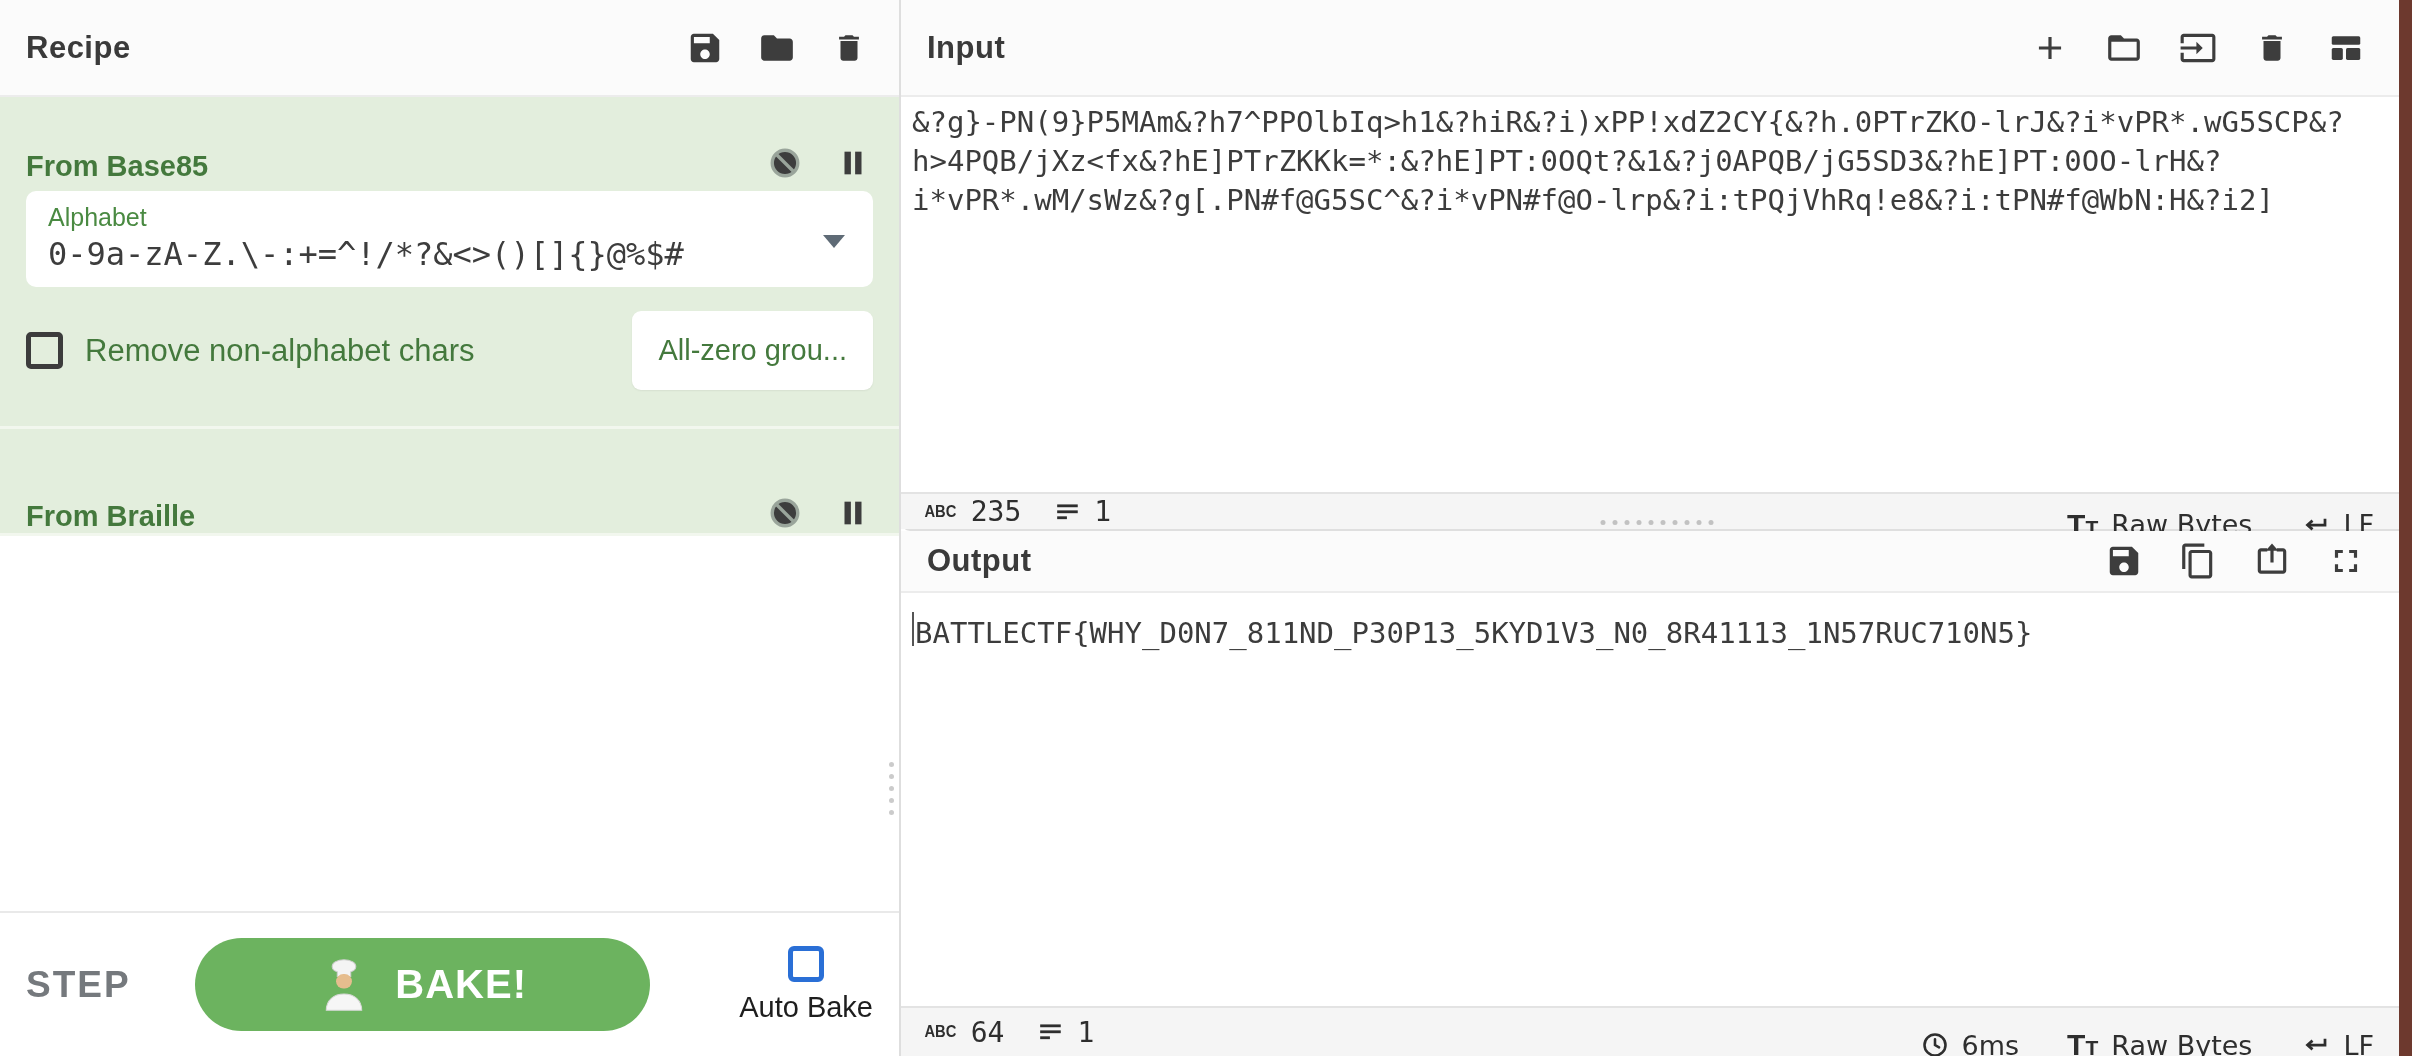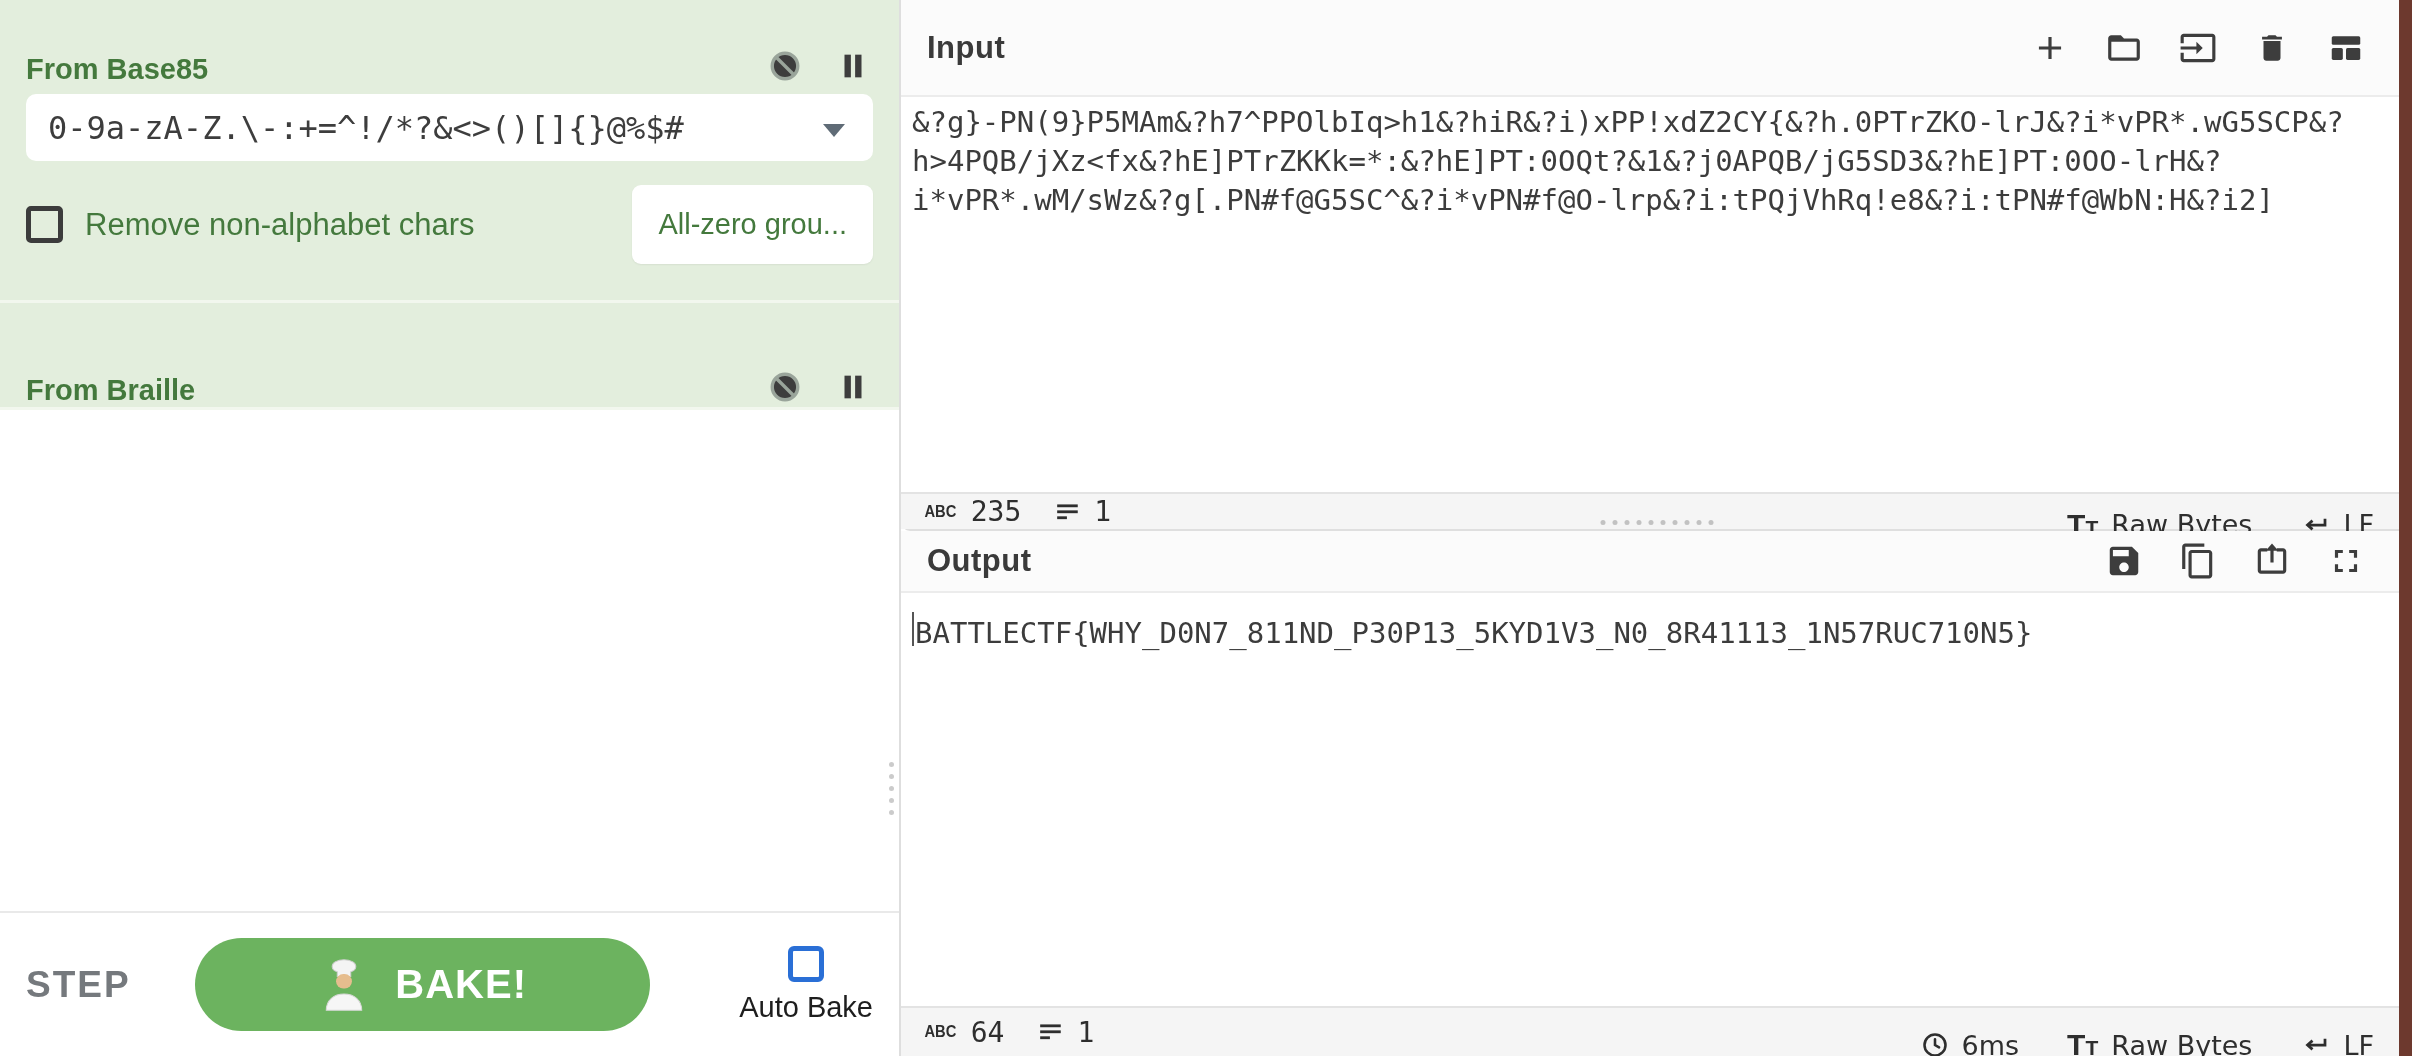--- a/index.html
+++ b/index.html
@@ -89,40 +89,61 @@
   .edge-strip { position:absolute; right:0; top:0; width:13px; height:1056px; background:#6d392e; z-index:6; }
 
   svg.stroke-ic { fill:none; stroke:#2e2e2e; stroke-width:2; }
 </style>
 </head>
 <body>
 
 <div class="app">
 
   <div class="recipe-pane">
+    <div class="pane-header">
+      <div class="pane-title">Recipe</div>
+      <div class="header-icons">
+        <div class="icon-btn">
+          <svg viewBox="0 0 24 24">
+              <path d="M17 3H5c-1.11 0-2 .9-2 2v14c0 1.1.89 2 2 2h14c1.1 0 2-.9 2-2V7l-4-4zm-5 16c-1.66 0-3-1.34-3-3s1.34-3 3-3 3 1.34 3 3-1.34 3-3 3zm3-10H5V5h10v4z"></path>
+            </svg>
+        </div>
+        <div class="icon-btn">
+          <svg viewBox="0 0 24 24">
+              <path d="M10 4H4c-1.1 0-2 .9-2 2v12c0 1.1.9 2 2 2h16c1.1 0 2-.9 2-2V8c0-1.1-.9-2-2-2h-8l-2-2z"></path>
+            </svg>
+        </div>
+        <div class="icon-btn small">
+          <svg viewBox="0 0 24 24">
+              <path d="M6 19c0 1.1.9 2 2 2h8c1.1 0 2-.9 2-2V7H6v12zM19 4h-3.5l-1-1h-5l-1 1H5v2h14V4z"></path>
+            </svg>
+        </div>
+      </div>
+    </div>
 
     <div class="op op1">
       <div class="op-head">
         <div class="op-name">From Base85</div>
         <div class="op-icons">
           <span class="icon-btn">
             <svg viewBox="0 0 24 24" fill="none" stroke="#9aa59b" stroke-width="2.4">
                 <circle cx="12" cy="12" r="9"></circle>
                 <line x1="5.8" y1="5.8" x2="18.2" y2="18.2"></line>
               </svg>
           </span>
           <span class="icon-btn">
             <svg viewBox="0 0 24 24" fill="#9aa59b">
                 <rect x="6" y="4" width="4.5" height="16"></rect>
                 <rect x="13.5" y="4" width="4.5" height="16"></rect>
               </svg>
           </span>
         </div>
       </div>
       <div class="arg-field">
+        <div class="arg-label">Alphabet</div>
         <div class="arg-value">0-9a-zA-Z.\-:+=^!/*?&amp;&lt;&gt;()[]{}@%$#</div>
         <span class="select-caret"></span>
       </div>
       <div class="op-row">
         <span class="cc-checkbox"></span>
         <span class="check-label">Remove non-alphabet chars</span>
         <button class="drop-btn">All-zero grou...</button>
       </div>
     </div>
 

